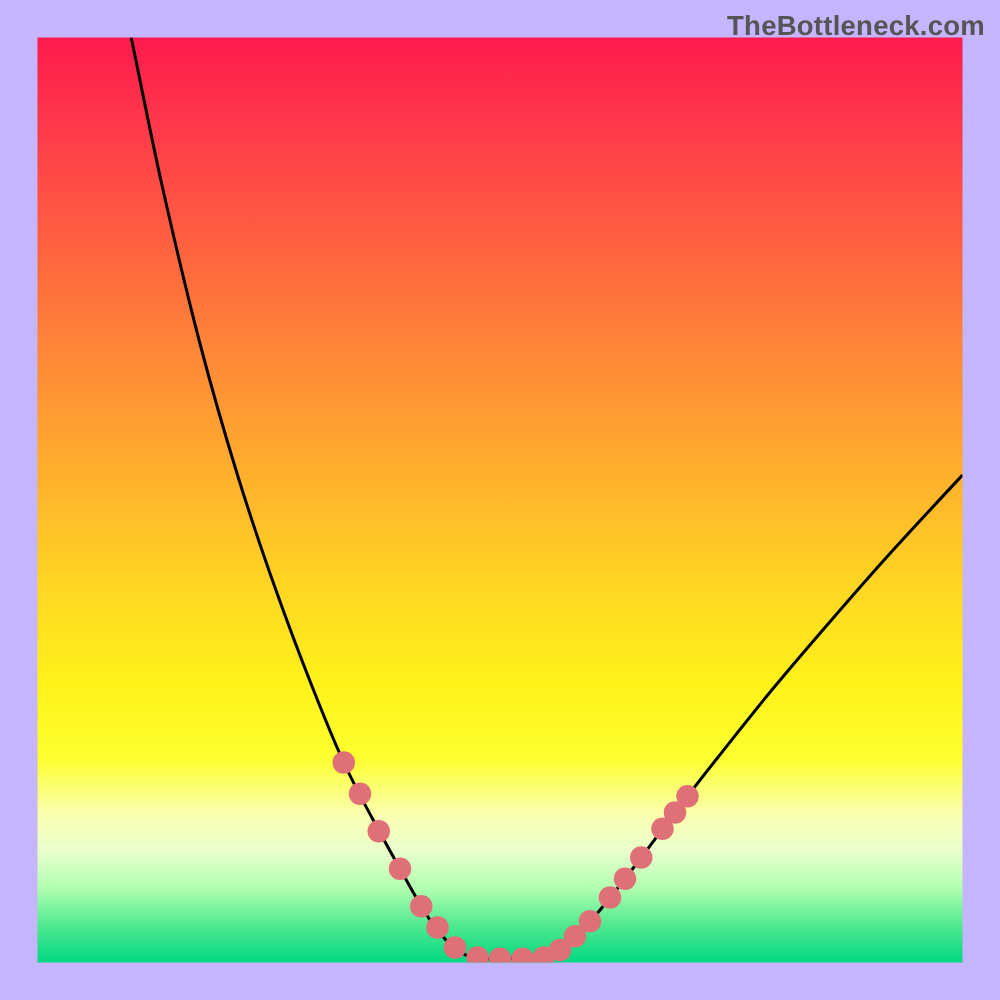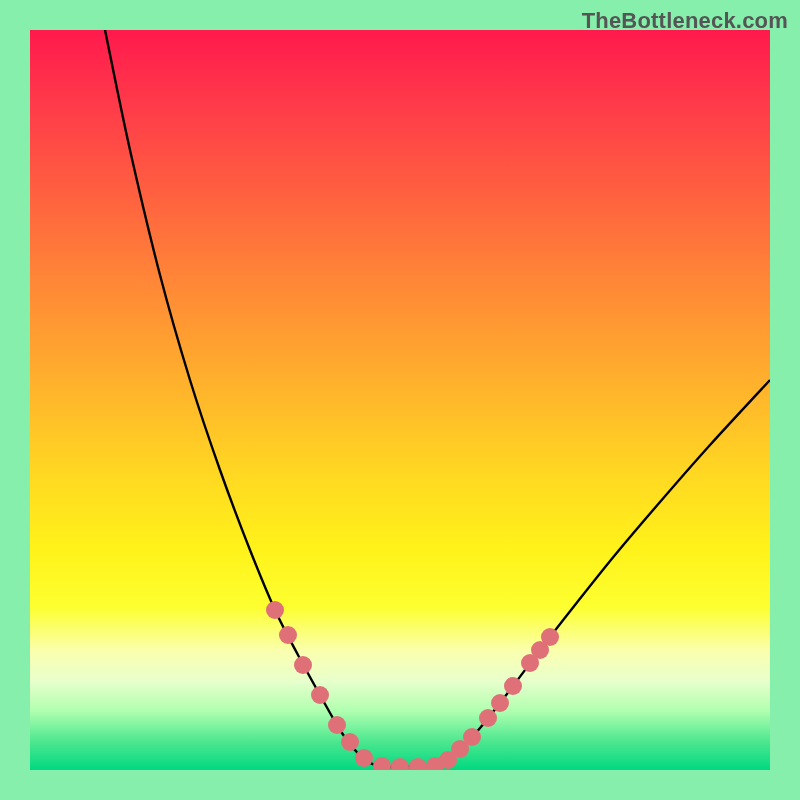--- a/index.html
+++ b/index.html
@@ -1,20 +1,20 @@
 <!DOCTYPE html>
 <html><head>
 <meta charset="utf-8">
 <style>
   * { margin: 0; padding: 0; box-sizing: border-box; }
   html, body { width: 800px; height: 800px; overflow: hidden; background: #000; }
   .outer {
     width: 800px;
     height: 800px;
-    background: #86efac;
+    background: #c4b5fd;
     position: relative;
   }
   .plot {
     position: absolute;
     left: 30px;
     top: 30px;
     width: 740px;
     height: 740px;
     background: linear-gradient(to bottom,
       #ff1a4d 0%,

